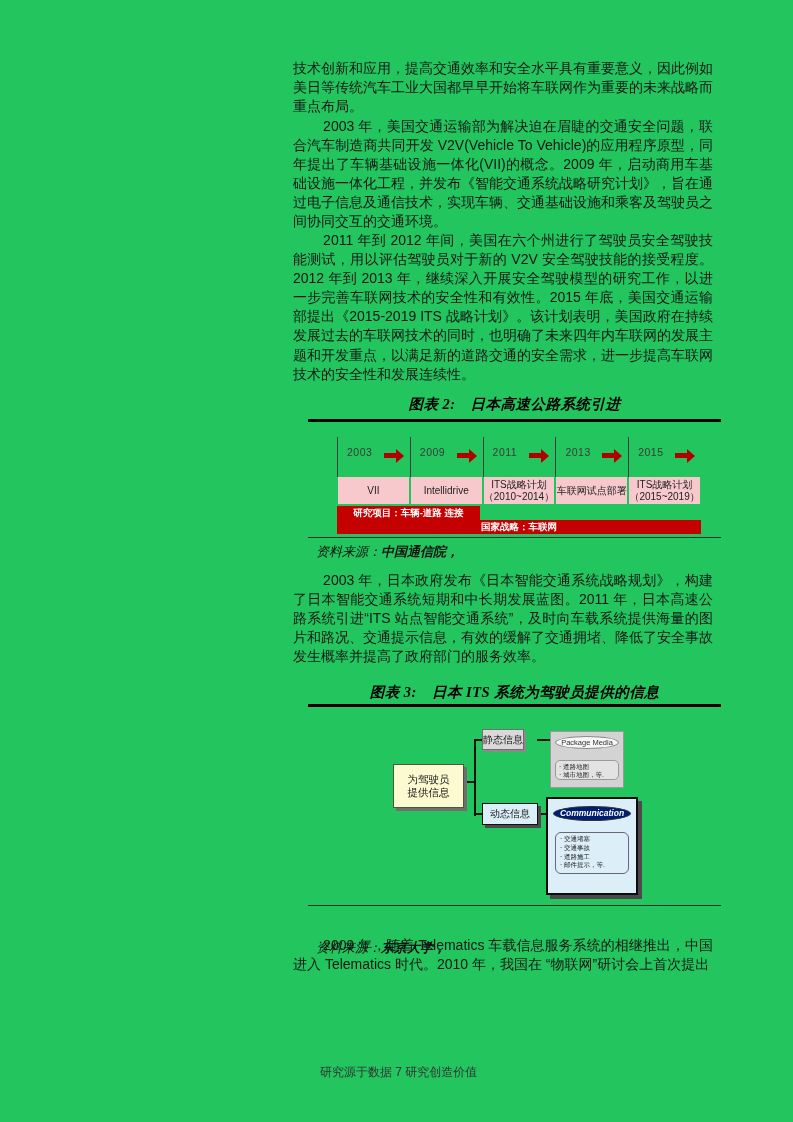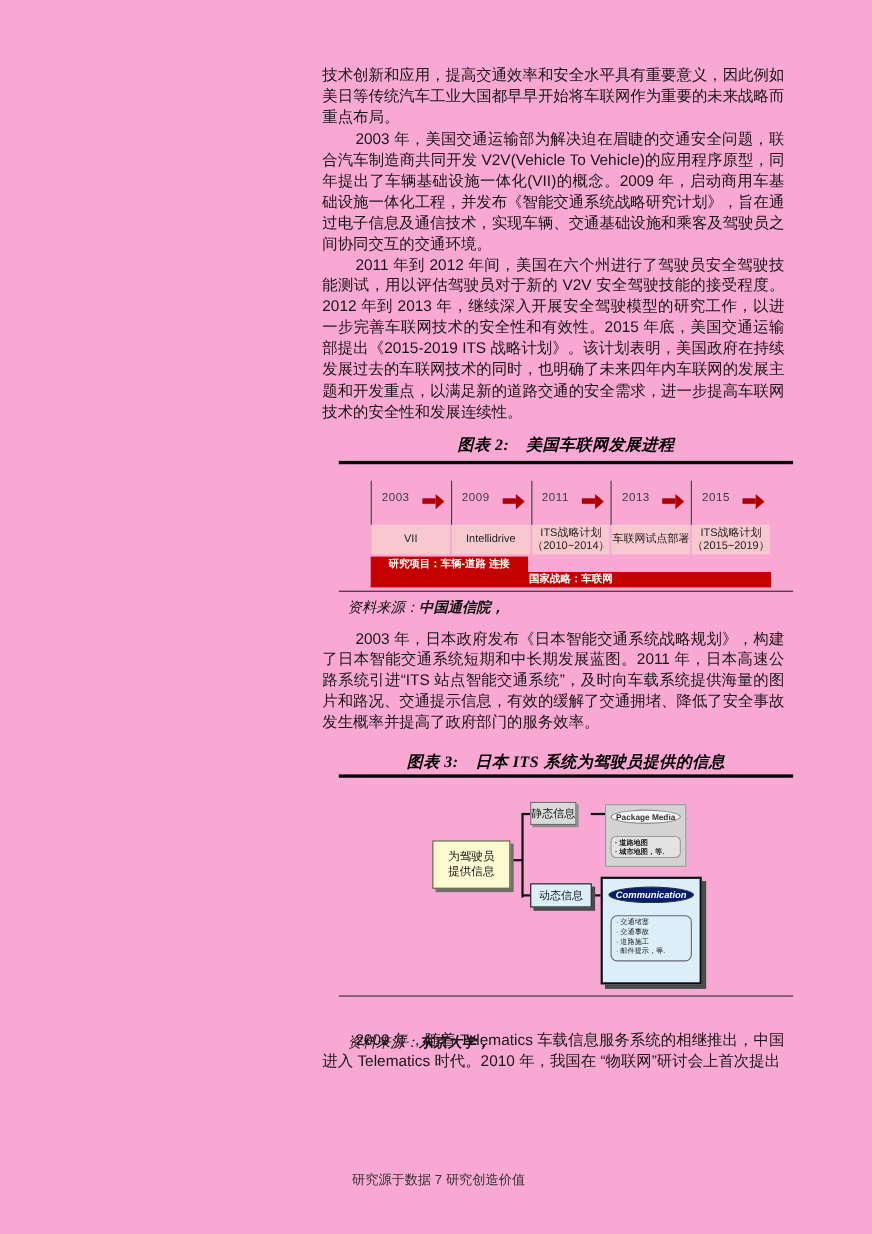--- a/index.html
+++ b/index.html
@@ -1,19 +1,19 @@
 <!DOCTYPE html>
 <html><head>
 <meta charset="utf-8">
 <style>
   * { margin:0; padding:0; box-sizing:border-box; }
   html,body { background:#e8e8e8; }
   .page {
     position:relative; width:793px; height:1122px; margin:0 auto;
-    background:#f9a8d4; overflow:hidden;
+    background:#22c55e; overflow:hidden;
     font-family:"Liberation Sans","DejaVu Sans",sans-serif; color:#141414;
   }
   
   .body {
     position:absolute; left:293px; width:420px;
     font-size:14px; line-height:19.1px; text-align:justify; color:#161616;
   }
   .indent { text-indent:2.15em; }
   .p1 { top:59px; }
   .p2 { top:117px; }
@@ -90,21 +90,21 @@
     background:#d9d9d9; border:1px solid #6f6f6f; box-shadow:2px 2px 0 #8a8a8a;
     display:flex; align-items:center; justify-content:center; font-size:10px;
   }
   .d-dynamic {
     position:absolute; left:189px; top:91px; width:56px; height:22px;
     background:#dceef8; border:1.5px solid #111; box-shadow:3px 3px 0 #4a4a4a;
     display:flex; align-items:center; justify-content:center; font-size:10px;
   }
   .d-panel-gray {
     position:absolute; left:257px; top:19px; width:74px; height:57px;
-    background:#d3d3d3; border:1px solid #9a9a9a;font-weight:bold;
+    background:#d3d3d3; border:1px solid #9a9a9a;
   }
   .d-oval-gray {
     margin:4px auto 0; width:64px; height:13px;
     background:#f7f7f7; border:1px solid #8a8a8a; border-radius:50%;
     font-size:7.5px; line-height:12px; text-align:center; color:#333;
   }
   .d-items-gray {
     margin:11px auto 0; width:64px; height:20px;
     background:#e3e3e3; border:1px solid #9a9a9a; border-radius:5px;
     font-size:6.5px; line-height:8px; padding:2px 3px;
@@ -134,21 +134,21 @@
 </style>
 </head>
 <body>
 
 <div class="page">
 
   <p class="body p1">技术创新和应用，提高交通效率和安全水平具有重要意义，因此例如美日等传统汽车工业大国都早早开始将车联网作为重要的未来战略而重点布局。</p>
   <p class="body p2 indent">2003 年，美国交通运输部为解决迫在眉睫的交通安全问题，联合汽车制造商共同开发 V2V(Vehicle To Vehicle)的应用程序原型，同年提出了车辆基础设施一体化(VII)的概念。2009 年，启动商用车基础设施一体化工程，并发布《智能交通系统战略研究计划》，旨在通过电子信息及通信技术，实现车辆、交通基础设施和乘客及驾驶员之间协同交互的交通环境。</p>
   <p class="body p3 indent">2011 年到 2012 年间，美国在六个州进行了驾驶员安全驾驶技能测试，用以评估驾驶员对于新的 V2V 安全驾驶技能的接受程度。2012 年到 2013 年，继续深入开展安全驾驶模型的研究工作，以进一步完善车联网技术的安全性和有效性。2015 年底，美国交通运输部提出《2015-2019 ITS 战略计划》。该计划表明，美国政府在持续发展过去的车联网技术的同时，也明确了未来四年内车联网的发展主题和开发重点，以满足新的道路交通的安全需求，进一步提高车联网技术的安全性和发展连续性。</p>
 
-  <div class="fig-caption cap2">图表 2:　美国车联网发展进程</div>
+  <div class="fig-caption cap2">图表 2:　日本高速公路系统引进</div>
   <div class="rule thick r1"></div>
 
   <div class="timeline">
     <div class="tl-cols">
       <div class="tl-col">
         <div class="tl-top">
           <span class="tl-year">2003</span>
           <span class="tl-arrow"></span>
         </div>
         <div class="tl-label">VII</div>

